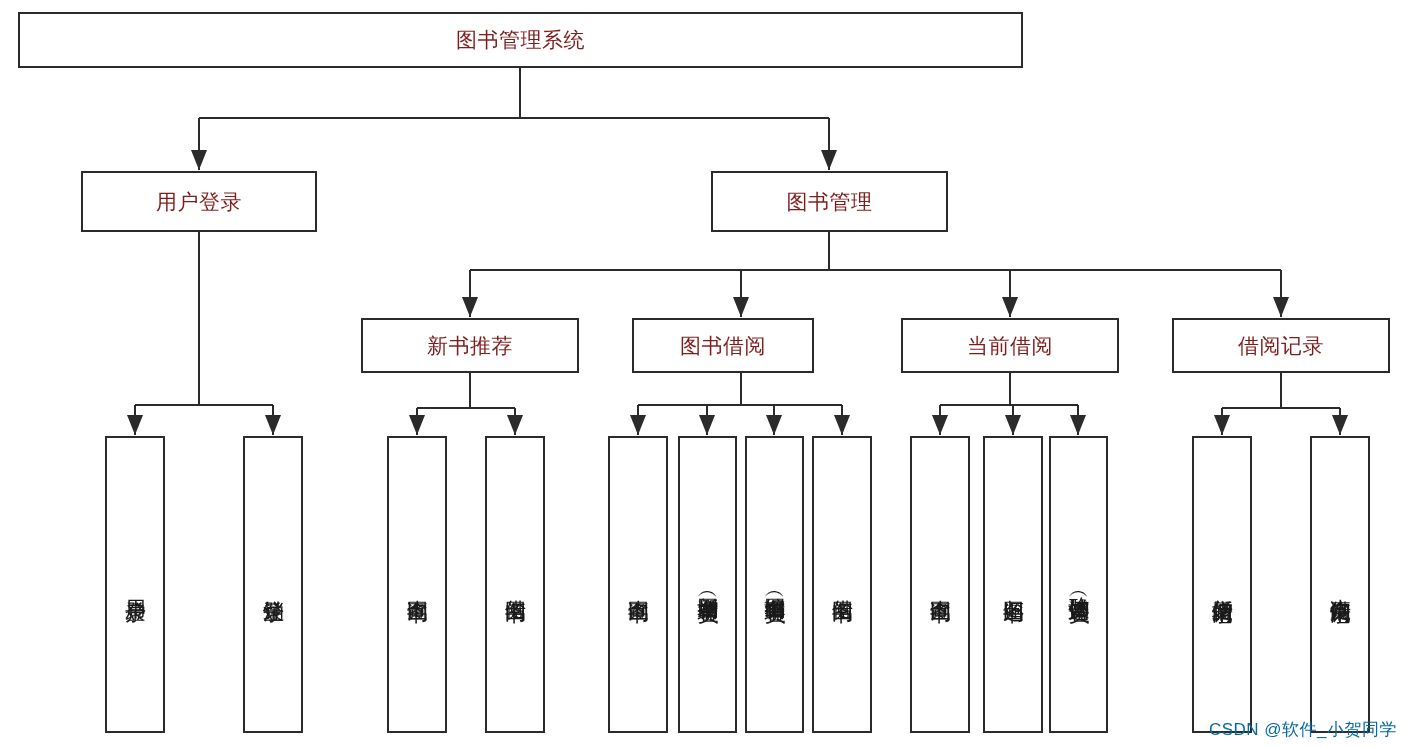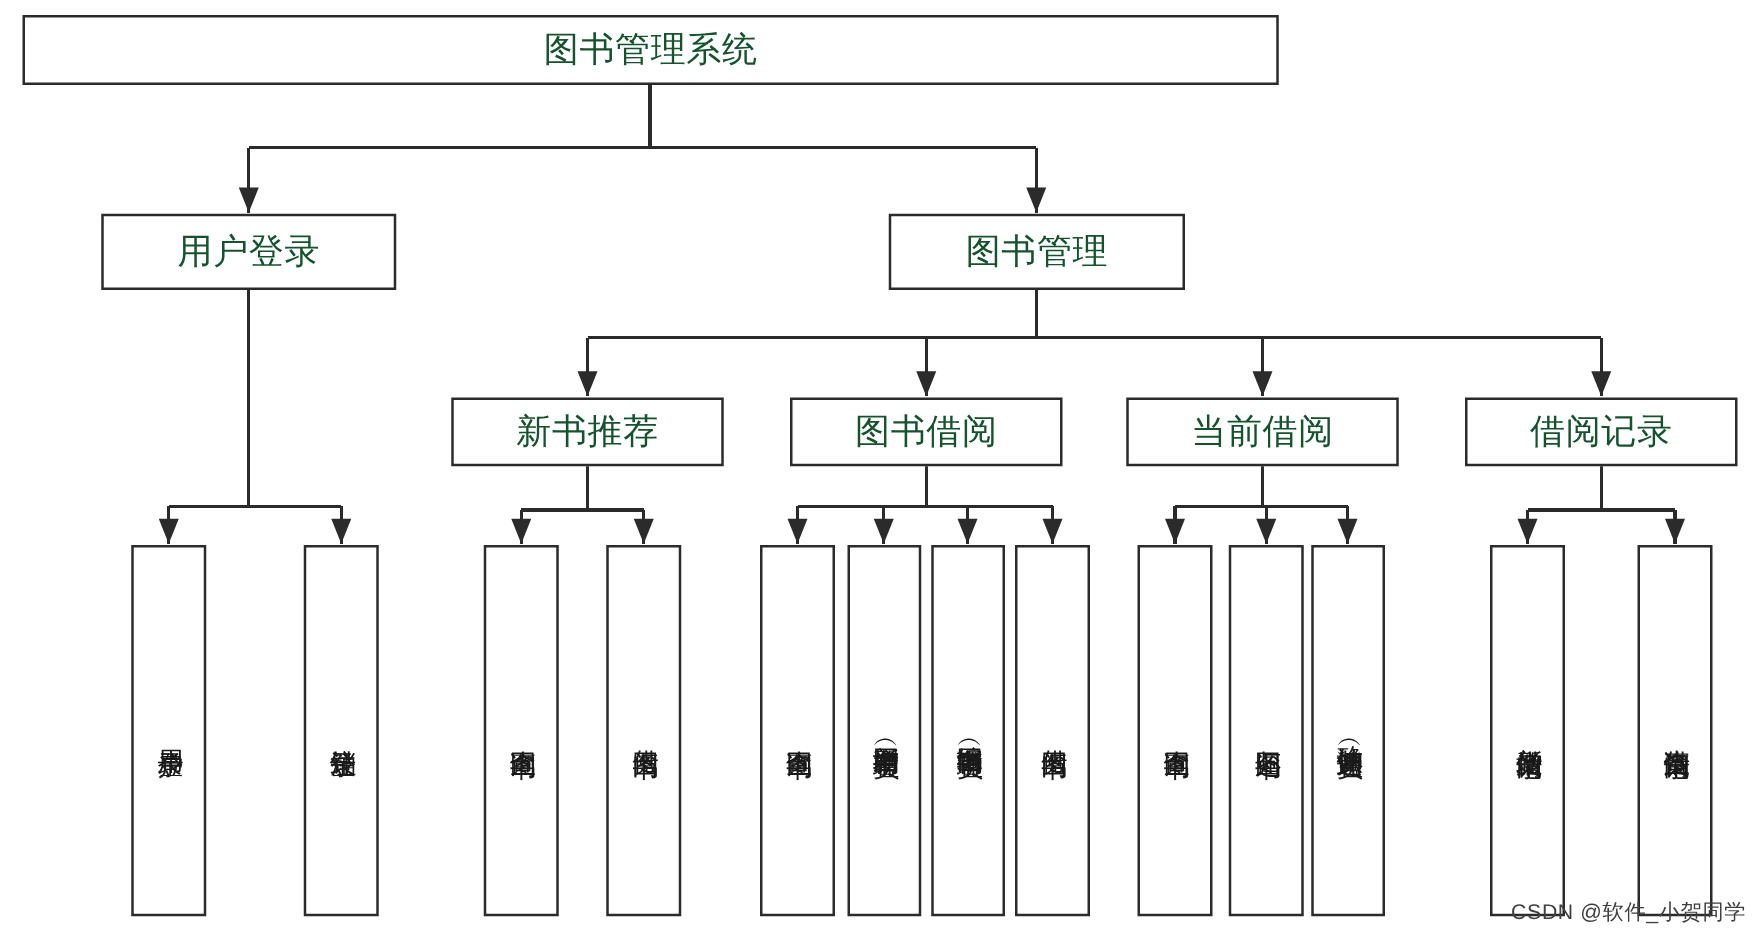--- a/index.html
+++ b/index.html
@@ -28,22 +28,22 @@
     position: absolute;
     box-sizing: border-box;
     background: #ffffff;
     border: 2px solid #2b2b2b;
     display: flex;
     align-items: center;
     justify-content: center;
     overflow: hidden;
   }
   .node-label-h {
-    font-size: 28px;
-    color: #14532d;
+    font-size: 21px;
+    color: #7f1d1d;
     line-height: 1.1;
     white-space: nowrap;
     letter-spacing: 0.5px;
   }
   .node-box.vertical {
     align-items: center;
     justify-content: center;
   }
   .node-label-v {
     writing-mode: vertical-rl;
@@ -53,21 +53,21 @@
     line-height: 1.28;
     letter-spacing: 1px;
     text-align: center;
     max-height: 100%;
   }
   #watermark {
     position: absolute;
     right: 8px;
     bottom: 6px;
     font-size: 17px;
-    color: #404040;
+    color: #0369a1;
     white-space: nowrap;
     letter-spacing: 0.5px;
   }
 </style>
 </head>
 <body>
 
 <div id="diagram-root">
 
   <svg id="diagram-svg" viewBox="0 0 1405 747" xmlns="http://www.w3.org/2000/svg">
@@ -132,21 +132,21 @@
   <div class="node-box" id="node-l1-0" style="left: 81px; top: 171px; width: 236px; height: 61px;">
     <span class="node-label-h">用户登录</span>
   </div>
   <div class="node-box" id="node-l1-1" style="left: 711px; top: 171px; width: 237px; height: 61px;">
     <span class="node-label-h">图书管理</span>
   </div>
 
   <div class="node-box" id="node-l2-0" style="left: 361px; top: 318px; width: 218px; height: 55px; justify-content: center;">
     <span class="node-label-h">新书推荐</span>
   </div>
-  <div class="node-box" id="node-l2-1" style="left: 632px; top: 318px; width: 218px; height: 55px;">
+  <div class="node-box" id="node-l2-1" style="left: 632px; top: 318px; width: 182px; height: 55px;">
     <span class="node-label-h">图书借阅</span>
   </div>
   <div class="node-box" id="node-l2-3" style="left: 1172px; top: 318px; width: 218px; height: 55px;">
     <span class="node-label-h">借阅记录</span>
   </div>
   <div class="node-box" id="node-l2-2" style="left: 901px; top: 318px; width: 218px; height: 55px;">
     <span class="node-label-h">当前借阅</span>
   </div>
 
   <div class="node-box vertical" id="node-l3-0" style="left: 105px; top: 436px; width: 60px; height: 297px;">

